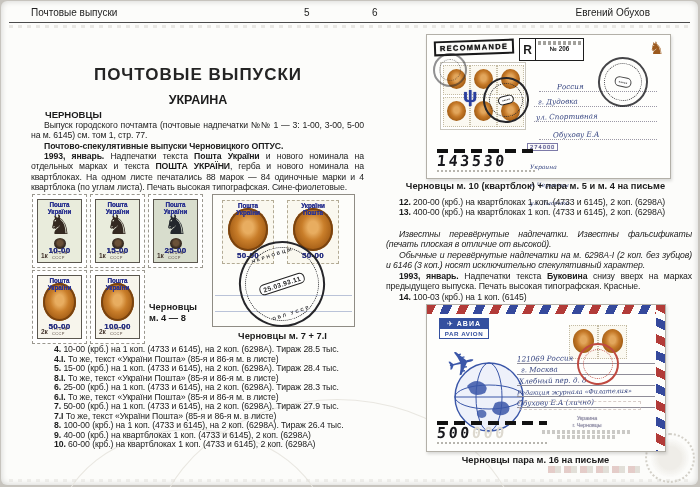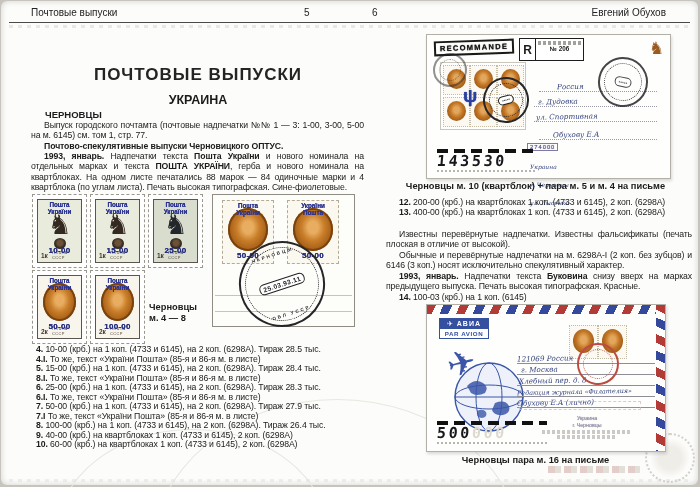--- a/index.html
+++ b/index.html
@@ -13,21 +13,21 @@
   .hdr-rule{top:21px;left:8px;right:8px;border-top:1.4px solid #4a4a4a}
   .hdr-dots{top:24px;left:8px;right:8px;height:3px;opacity:.55;
      background:repeating-linear-gradient(90deg,#d9d7d2 0 4px,transparent 4px 9px)}
   .ft-dots{bottom:3px;left:8px;right:8px;height:3px;opacity:.45;
      background:repeating-linear-gradient(90deg,#dedcd7 0 4px,transparent 4px 9px)}
   
   .just{text-align:justify}
   .b{font-weight:bold}
   .para{font-size:8.7px;line-height:10.3px;letter-spacing:-.1px}
   .ind{text-indent:13px}
-  .it{}
+  .it{font-style:italic}
   .cap{font-weight:bold;font-size:9.3px}
   
   .stamp{width:55px;height:74px;background:#fff;border:1px dashed #9a978e;box-sizing:border-box;z-index:2}
   .sface{position:absolute;left:4px;top:4px;right:4px;bottom:4px;border:1px solid #5a564e;background:#e9ecdc}
   .sface.dark{background:#d8ddcd}
   .sface.white{background:#f7f5ec}
   .ovp{position:absolute;top:2px;left:0;right:0;text-align:center;font-size:6.3px;line-height:6.8px;
        font-weight:bold;color:#2b3390;z-index:3;text-shadow:0 0 .5px #2b3390}
   .horse{position:absolute;top:12px;left:0;right:0;text-align:center;font-size:27px;line-height:27px;color:#342920}
   .sface.dark .horse{color:#23272c}
@@ -101,21 +101,21 @@
 <body>
 
 <div class="scan">
 
   <div class="arc" style="left:150px;top:398px;width:370px;height:310px"></div>
   <div class="arc" style="left:55px;top:428px;width:270px;height:210px"></div>
 
   <div class="abs hdr" style="left:30px">Почтовые выпуски</div>
   <div class="abs hdr" style="left:303px">5</div>
   <div class="abs hdr" style="left:371px">6</div>
-  <div class="abs hdr" style="right:32px">Евгений Обухов</div>
+  <div class="abs hdr" style="right:48px">Евгений Обухов</div>
   <div class="abs hdr-rule"></div>
   <div class="abs hdr-dots"></div>
   <div class="abs ft-dots"></div>
 
   <div class="abs z2" style="left:30px;top:64px;width:334px;text-align:center;font-size:17px;letter-spacing:1px;font-weight:600;color:#242424">ПОЧТОВЫЕ ВЫПУСКИ</div>
   <div class="abs z2" style="left:30px;top:92px;width:334px;text-align:center;font-size:12.5px;font-weight:bold">УКРАИНА</div>
   <div class="abs z2 b" style="left:44px;top:108px;font-size:9.5px">ЧЕРНОВЦЫ</div>
 
   <div class="abs para just ind z2" style="left:30px;top:119px;width:333px">Выпуск городского почтамта (почтовые надпечатки №№ 1 — 3: 1-00, 3-00, 5-00 на м. 6145) см. том 1, стр. 77.</div>
 
@@ -190,22 +190,23 @@
       <div class="sval" style="bottom:3px">50-00</div>
     </div>
     <div class="fline" style="top:100px"></div>
     <div class="fline" style="top:116px"></div>
     <div class="pm" style="left:26px;top:46px;width:82px;height:82px;transform:rotate(-18deg)">
       <div class="ringtxt" style="top:8px">ЧЕРНОВЦЫ</div>
       <div class="date">25.03.93.11</div>
       <div class="ringtxt" style="bottom:8px">ОБЛ УССР</div>
     </div>
   </div>
-
-  <div class="abs z2" style="left:22px;top:344px;width:338px">
+  <div class="abs cap z2" style="left:205px;top:330px;width:153px;text-align:center">Черновцы м. 7 + 7.I</div>
+
+  <div class="abs z2" style="left:40px;top:344px;width:338px">
     <div class="para ind" style="line-height:9.55px;white-space:nowrap"><b>4.</b> <span>10-00 (крб.) на 1 коп. (4733 и 6145), на 2 коп. (6298А). Тираж 28.5 тыс.</span></div>
     <div class="para ind" style="line-height:9.55px;white-space:nowrap"><b>4.I.</b> <span>То же, текст «України Пошта» (85-я и 86-я м. в листе)</span></div>
     <div class="para ind" style="line-height:9.55px;white-space:nowrap"><b>5.</b> <span>15-00 (крб.) на 1 коп. (4733 и 6145), на 2 коп. (6298А). Тираж 28.4 тыс.</span></div>
     <div class="para ind" style="line-height:9.55px;white-space:nowrap"><b>8.I.</b> <span>То же, текст «України Пошта» (85-я и 86-я м. в листе)</span></div>
     <div class="para ind" style="line-height:9.55px;white-space:nowrap"><b>6.</b> <span>25-00 (крб.) на 1 коп. (4733 и 6145), на 2 коп. (6298А). Тираж 28.3 тыс.</span></div>
     <div class="para ind" style="line-height:9.55px;white-space:nowrap"><b>6.I.</b> <span>То же, текст «України Пошта» (85-я и 86-я м. в листе)</span></div>
     <div class="para ind" style="line-height:9.55px;white-space:nowrap"><b>7.</b> <span>50-00 (крб.) на 1 коп. (4733 и 6145), на 2 коп. (6298А). Тираж 27.9 тыс.</span></div>
     <div class="para ind" style="line-height:9.55px;white-space:nowrap"><b>7.I</b> <span>То же, текст «України Пошта» (85-я и 86-я м. в листе)</span></div>
     <div class="para ind" style="line-height:9.55px;white-space:nowrap"><b>8.</b> <span>100-00 (крб.) на 1 коп. (4733 и 6145), на 2 коп. (6298А). Тираж 26.4 тыс.</span></div>
     <div class="para ind" style="line-height:9.55px;white-space:nowrap"><b>9.</b> <span>40-00 (крб.) на квартблоках 1 коп. (4733 и 6145), 2 коп. (6298А)</span></div>

